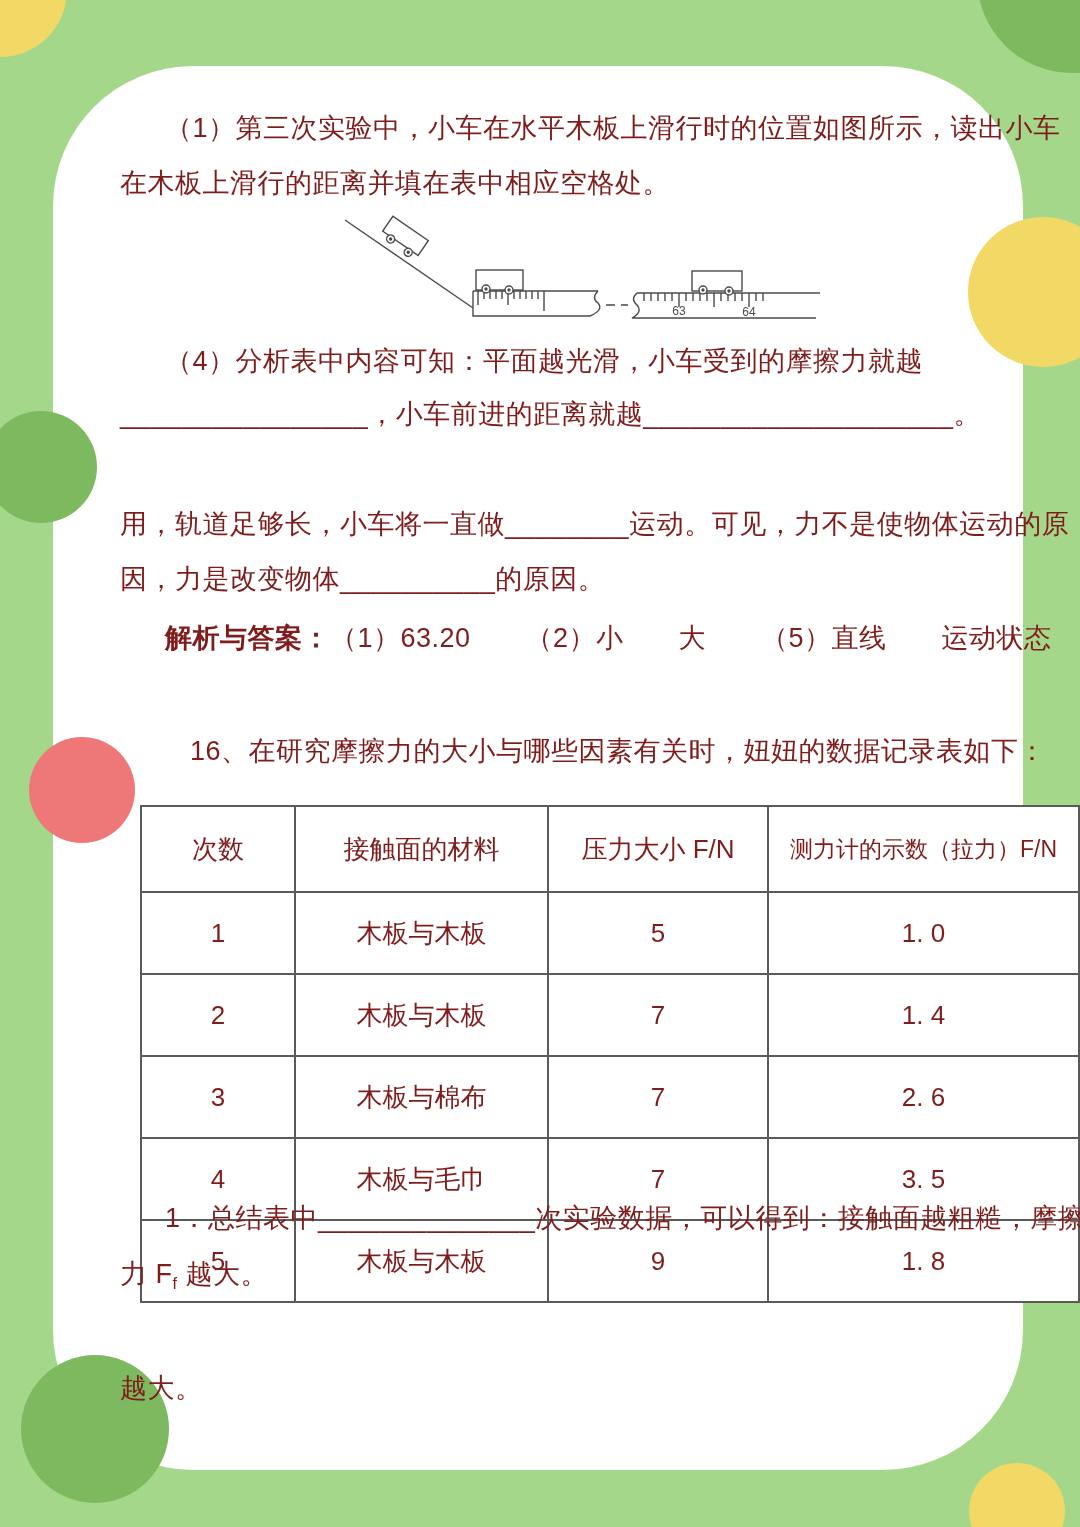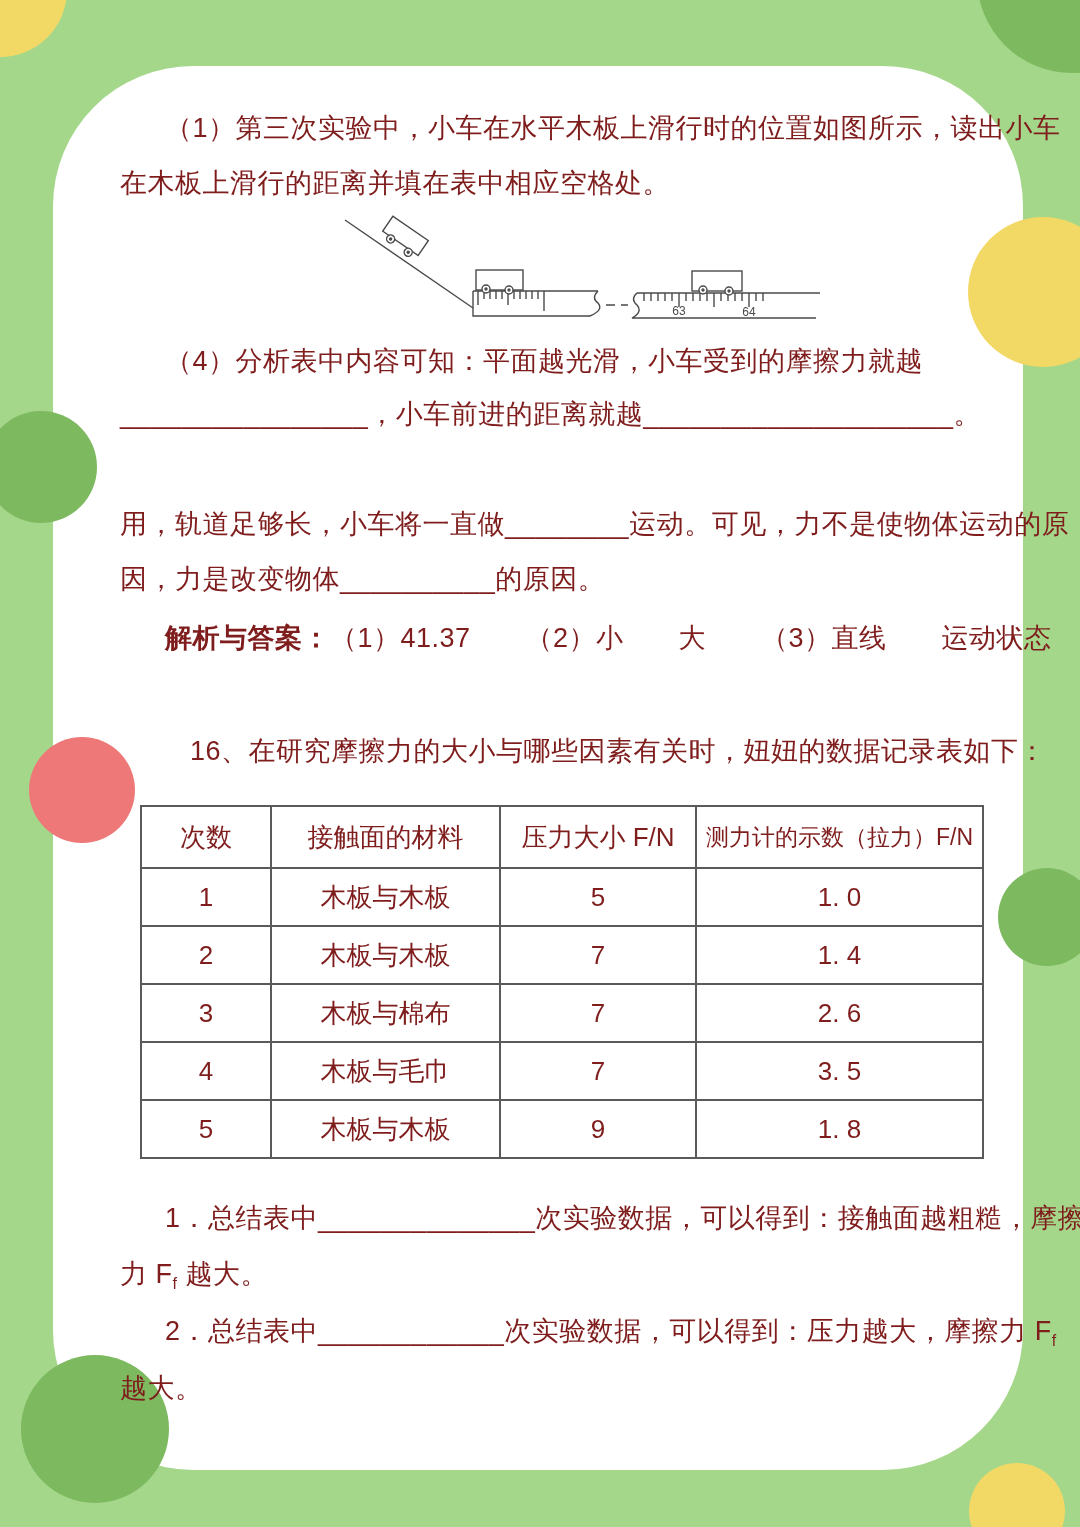--- a/index.html
+++ b/index.html
@@ -37,21 +37,21 @@
     width:834px;
     border-collapse:collapse;
     table-layout:fixed;
     font-size:26px;
     background:#fff;
   }
   table.data th, table.data td{
     border:2px solid #5a5a5a;
     text-align:center;
     font-weight:normal;
-    padding:0;
+    padding:12px;
     overflow:hidden;
     white-space:nowrap;
   }
   table.data th{height:60px;}
   table.data td{height:56px;}
   th.col-0{width:128px;}
   th.col-1{width:227px;}
   th.col-2{width:194px;margin-top:10px;}
   th.col-3{width:285px;font-size:23px;}
   .diagram{position:absolute;left:300px;top:213px;width:520px;height:115px;text-align:right;}
@@ -122,21 +122,21 @@
       </svg>
     </div>
 
     <div class="line" style="left:165px;top:345px;">（4）分析表中内容可知：平面越光滑，小车受到的摩擦力就越</div>
     <div class="line" style="left:120px;top:398px;">________________，小车前进的距离就越____________________。</div>
 
     <div class="line" style="left:120px;top:563px;">因，力是改变物体__________的原因。</div>
     <div class="line" style="left:120px;top:508px;">用，轨道足够长，小车将一直做________运动。可见，力不是使物体运动的原</div>
 
     <div class="line" style="left:165px;top:622px;">
-      <span class="bold">解析与答案：</span><span>（1）41.37　　（2）小　　大　　（3）直线　　运动状态</span>
+      <span class="bold">解析与答案：</span><span>（1）63.20　　（2）小　　大　　（5）直线　　运动状态</span>
     </div>
 
     <div class="line" style="left:178px;top:735px;margin-left:12px;">16、在研究摩擦力的大小与哪些因素有关时，妞妞的数据记录表如下：</div>
 
     <table class="data">
       <thead>
         <tr>
           <th class="col-0">次数</th>
           <th class="col-1">接触面的材料</th>
           <th class="col-2">压力大小 F/N</th>
@@ -174,19 +174,16 @@
           <td>9</td>
           <td>1. 8</td>
         </tr>
       </tbody>
     </table>
 
     <div class="line" style="left:165px;top:1202px;">1．总结表中______________次实验数据，可以得到：接触面越粗糙，摩擦</div>
     <div class="line" style="left:120px;top:1258px;">
       <span>力 F</span><sub>f</sub><span> 越大。</span>
     </div>
-    <div class="line" style="left:165px;top:1315px;">
-      <span>2．总结表中____________次实验数据，可以得到：压力越大，摩擦力 F</span><sub>f</sub>
-    </div>
     <div class="line" style="left:120px;top:1372px;">越大。</div>
 
   </div>
 </div>
 
 </body></html>

